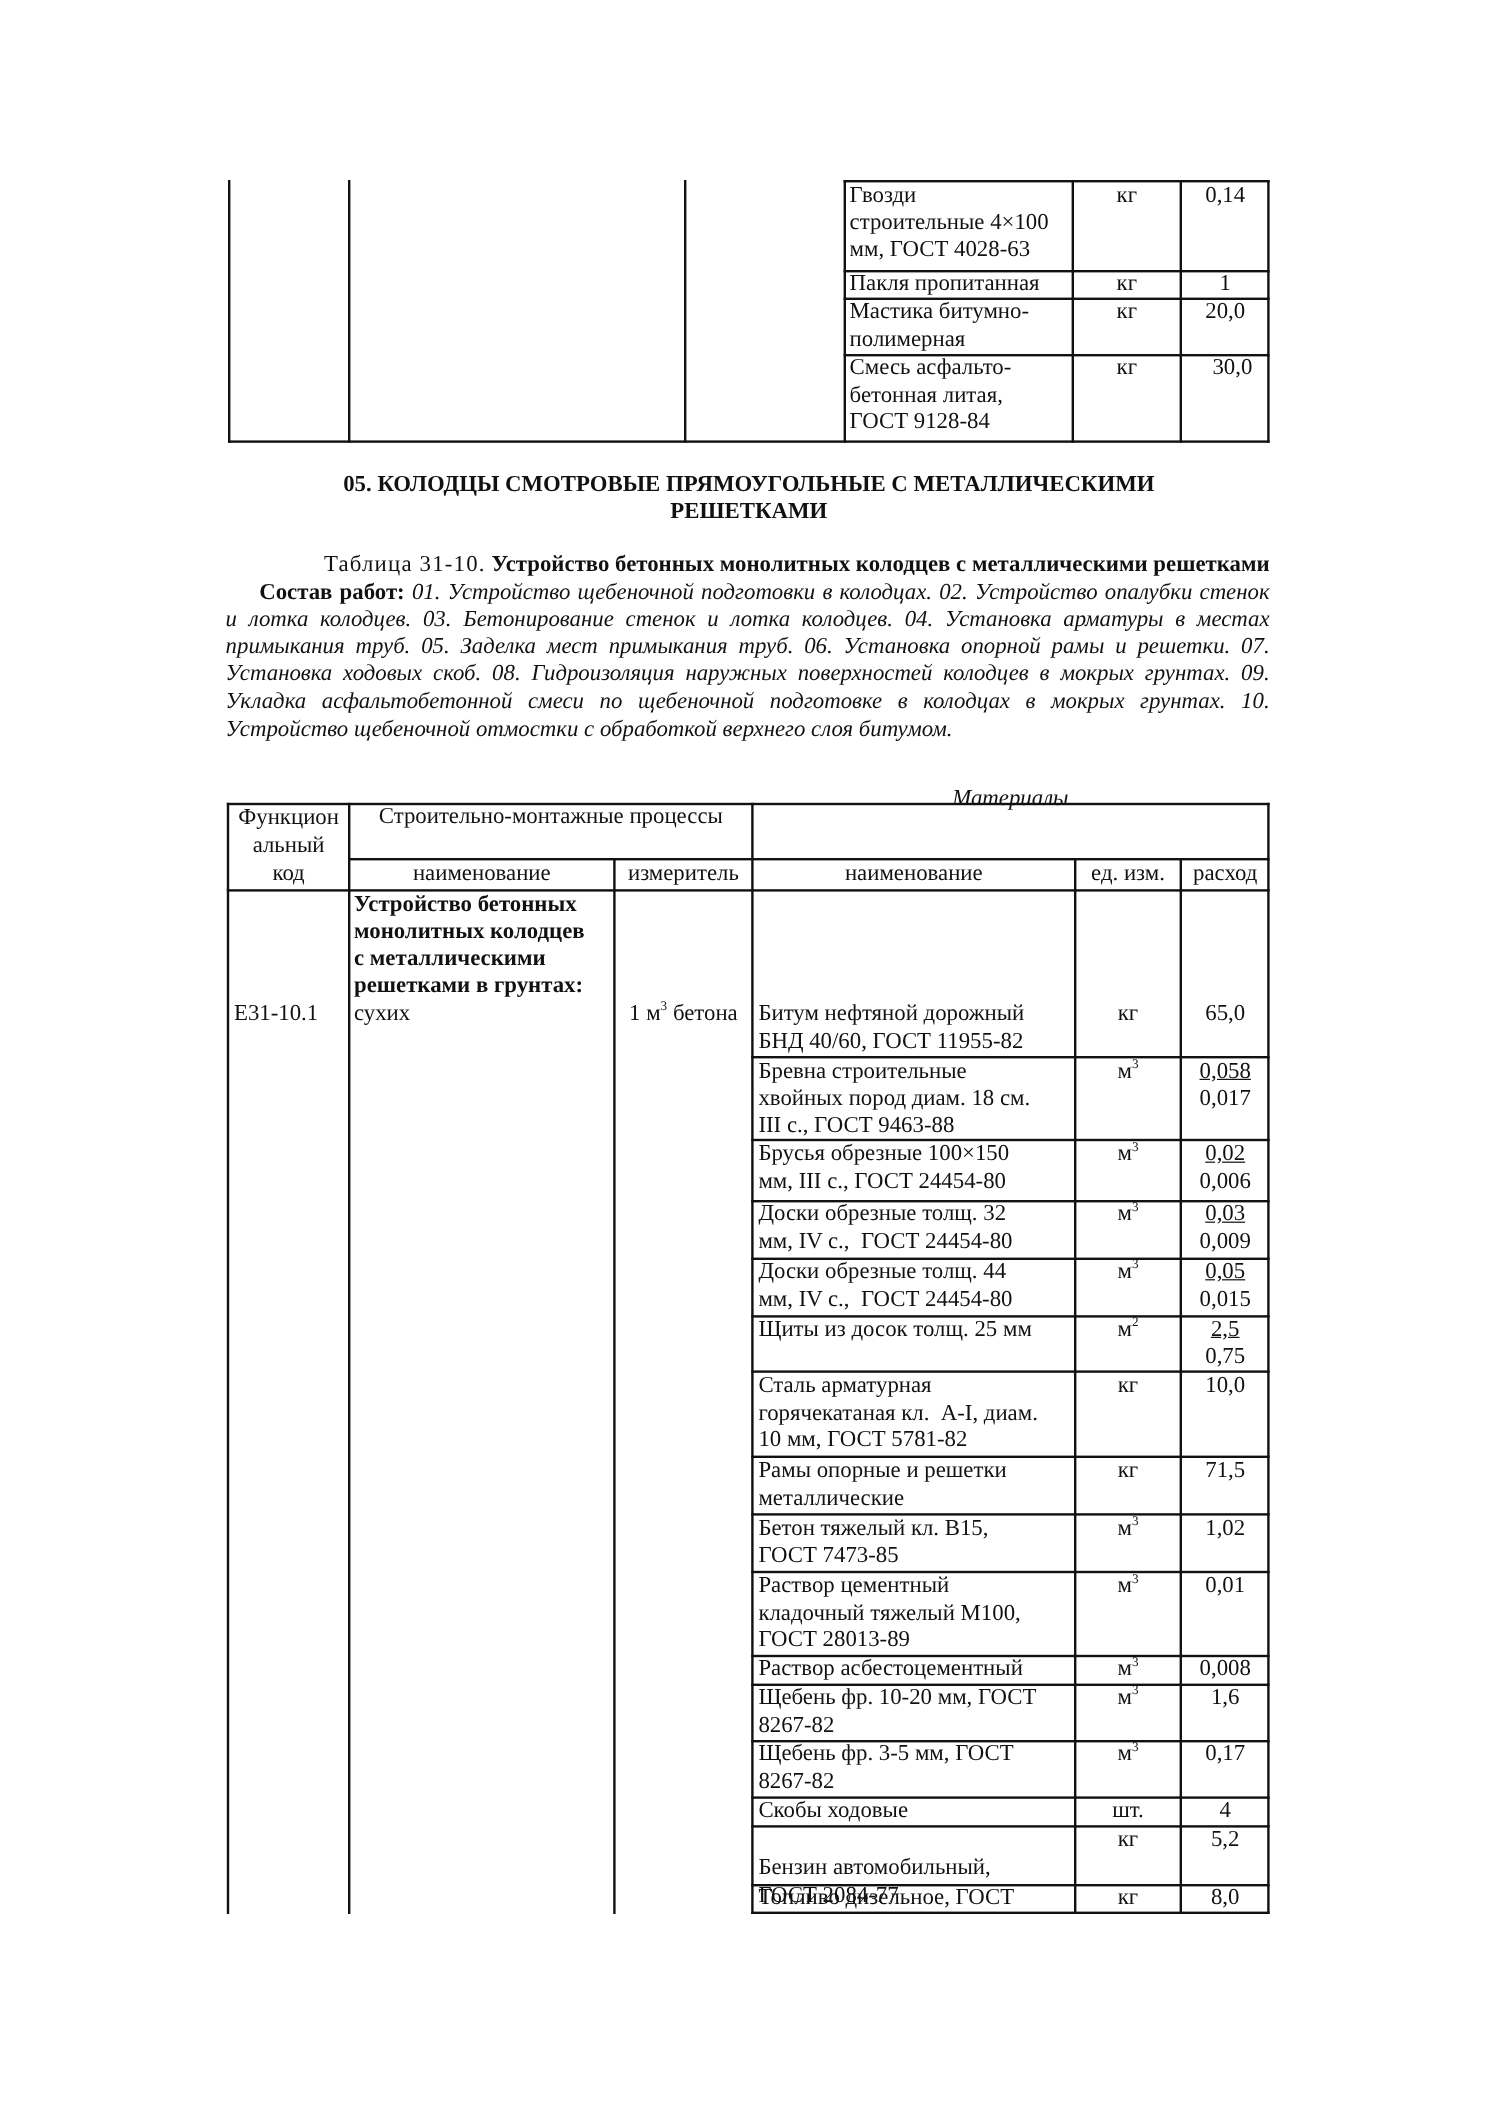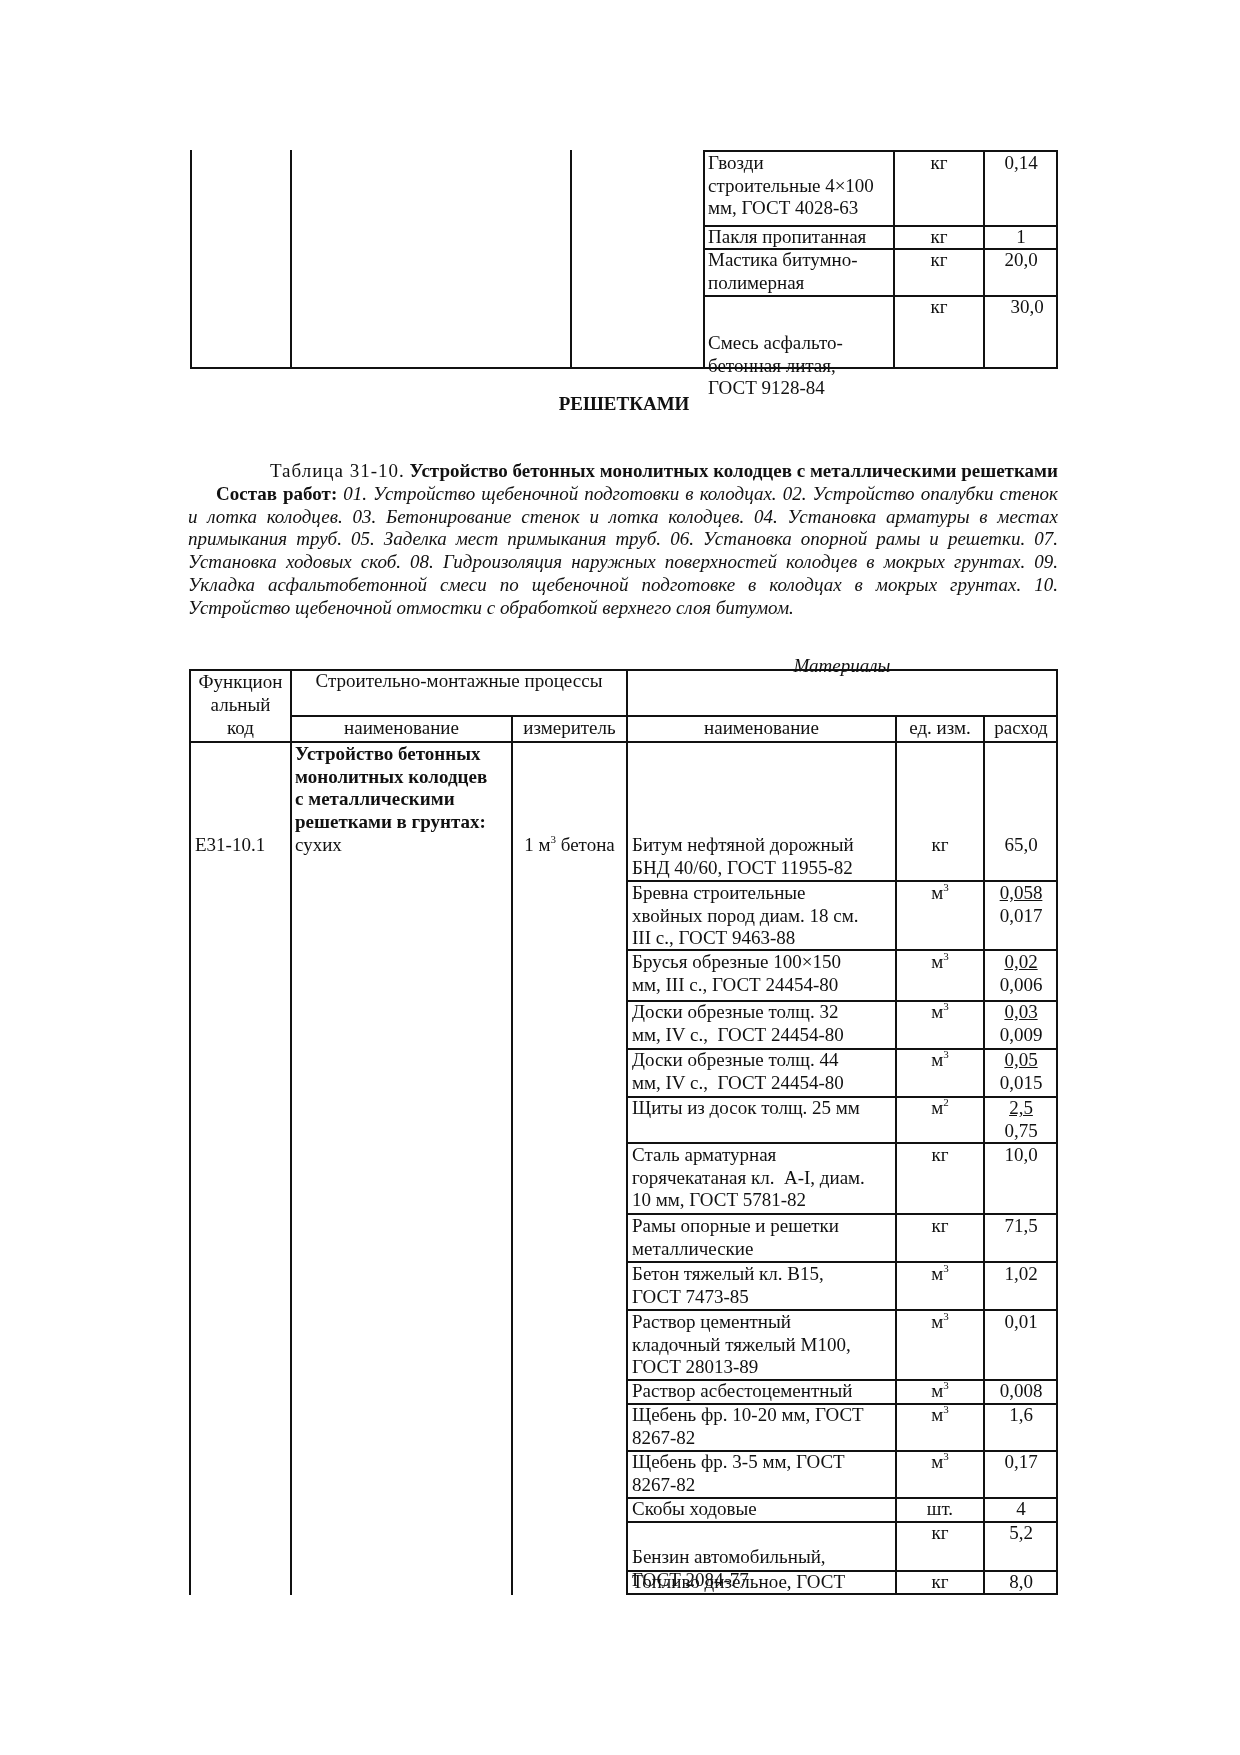--- a/index.html
+++ b/index.html
@@ -49,30 +49,31 @@
   <div class="cell c" style="left:895px; top:226px; width:88px;">кг</div>
   <div class="cell c" style="left:985px; top:226px; width:72px;">1</div>
 
   <div class="cell" style="left:705px; top:249px; width:188px;">
     <div>Мастика битумно-</div>
     <div>полимерная</div>
   </div>
   <div class="cell c" style="left:895px; top:249px; width:88px;">кг</div>
   <div class="cell c" style="left:985px; top:249px; width:72px;font-family:Liberation Serif, serif;">20,0</div>
 
-  <div class="cell" style="left:705px; top:296px; width:188px;margin-top:36px;">
+  <div class="cell" style="left:705px; top:296px; width:188px;">
     <div>Смесь асфальто-</div>
     <div>бетонная литая,</div>
     <div>ГОСТ 9128-84</div>
   </div>
   <div class="cell c" style="left:895px; top:296px; width:88px;">кг</div>
   <div class="cell c" style="left:985px; top:296px; width:84px;">30,0</div>
 </div>
 
 <div class="abs heading" style="top:392px;">
+  <div>05. КОЛОДЦЫ СМОТРОВЫЕ ПРЯМОУГОЛЬНЫЕ С МЕТАЛЛИЧЕСКИМИ</div>
   <div>РЕШЕТКАМИ</div>
 </div>
 
 <div class="abs para" style="top:460px;">
   <div style="text-align:right; white-space:nowrap;">
     <span class="caption-lbl">Таблица 31-10.</span>
     <span class="b">Устройство бетонных монолитных колодцев с металлическими решетками</span>
   </div>
 </div>
 <div class="abs para" style="top:483px; text-indent:28px;">

